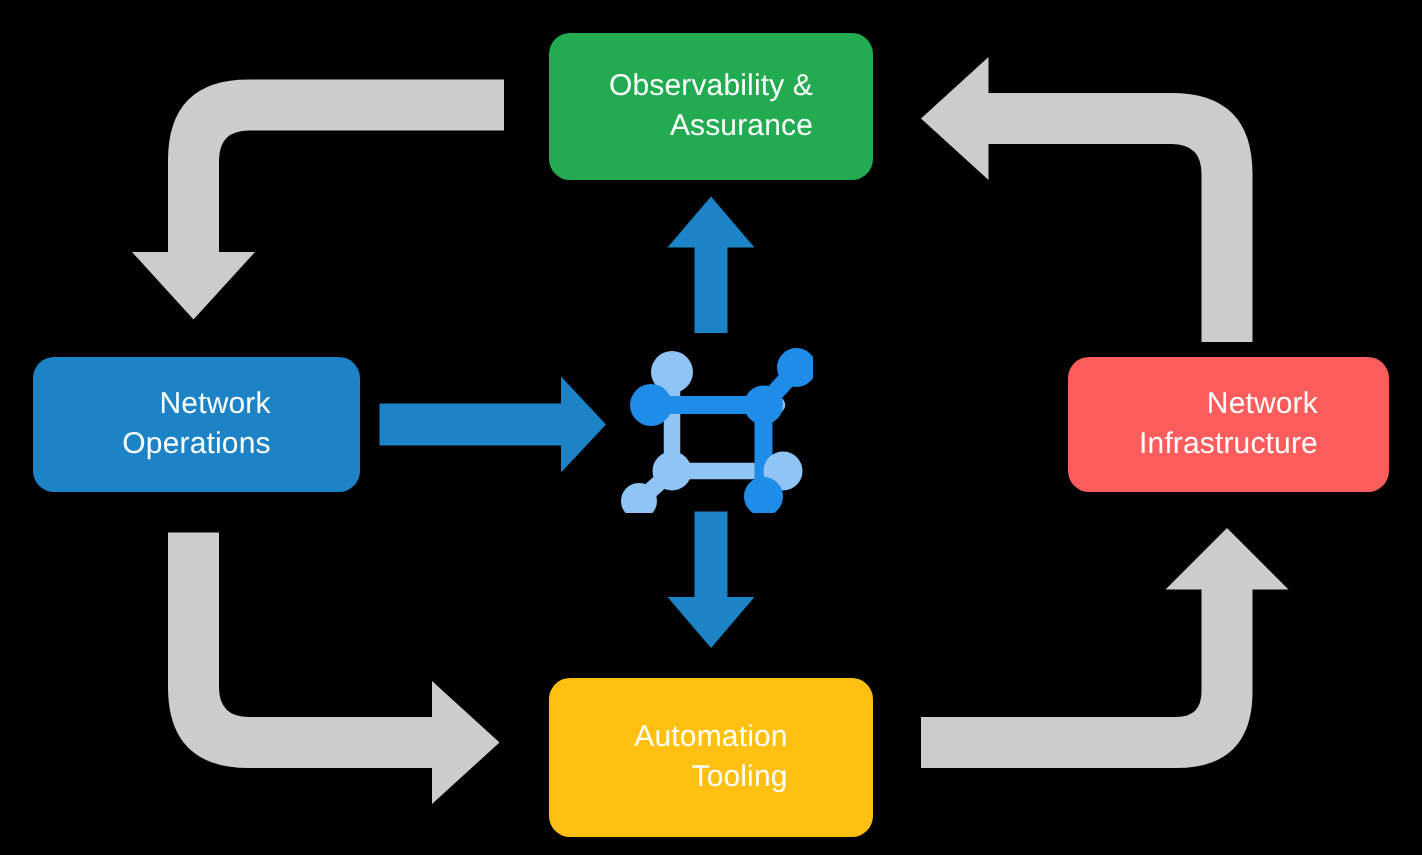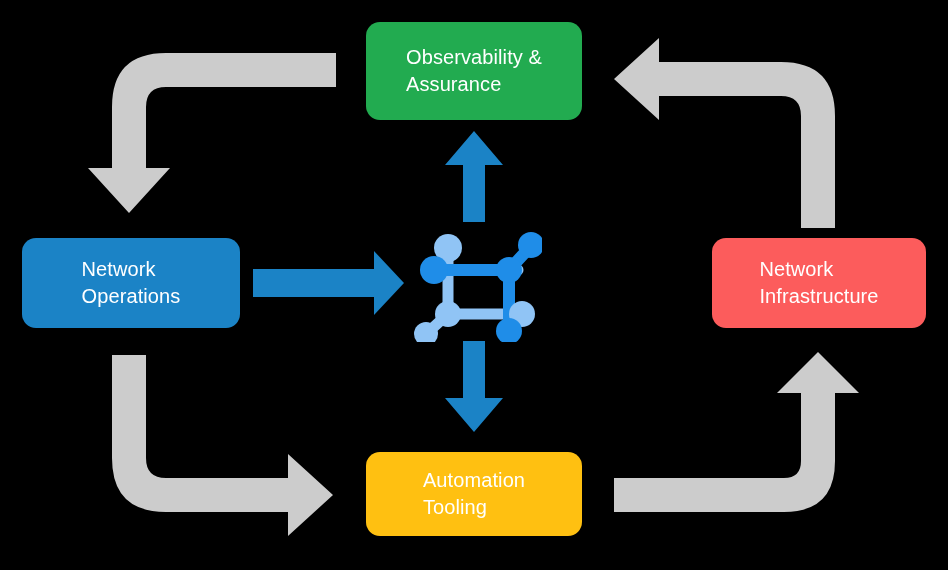--- a/index.html
+++ b/index.html
@@ -18,21 +18,21 @@
     width: 948px;
     height: 570px;
     background: #000000;
   }
   .node-box {
     position: absolute;
     border-radius: 14px;
     display: flex;
     align-items: center;
     justify-content: center;
-    text-align: left;
+    text-align: right;
     color: #ffffff;
     font-size: 20px;
     line-height: 1.35;
     font-weight: 400;
     letter-spacing: 0.1px;
     white-space: pre-line;
     box-sizing: border-box;
     padding: 6px 10px;
   }
   #box-observability {
@@ -53,21 +53,21 @@
     left: 712px;
     top: 238px;
     width: 214px;
     height: 90px;
     background: #fc5c5c;
   }
   #box-automation-tooling {
     left: 366px;
     top: 452px;
     width: 216px;
-    height: 84px;
+    height: 106px;
     background: #ffc011;
   }
   .svg-layer {
     position: absolute;
     left: 0;
     top: 0;
     width: 948px;
     height: 570px;
     pointer-events: none;
   }

